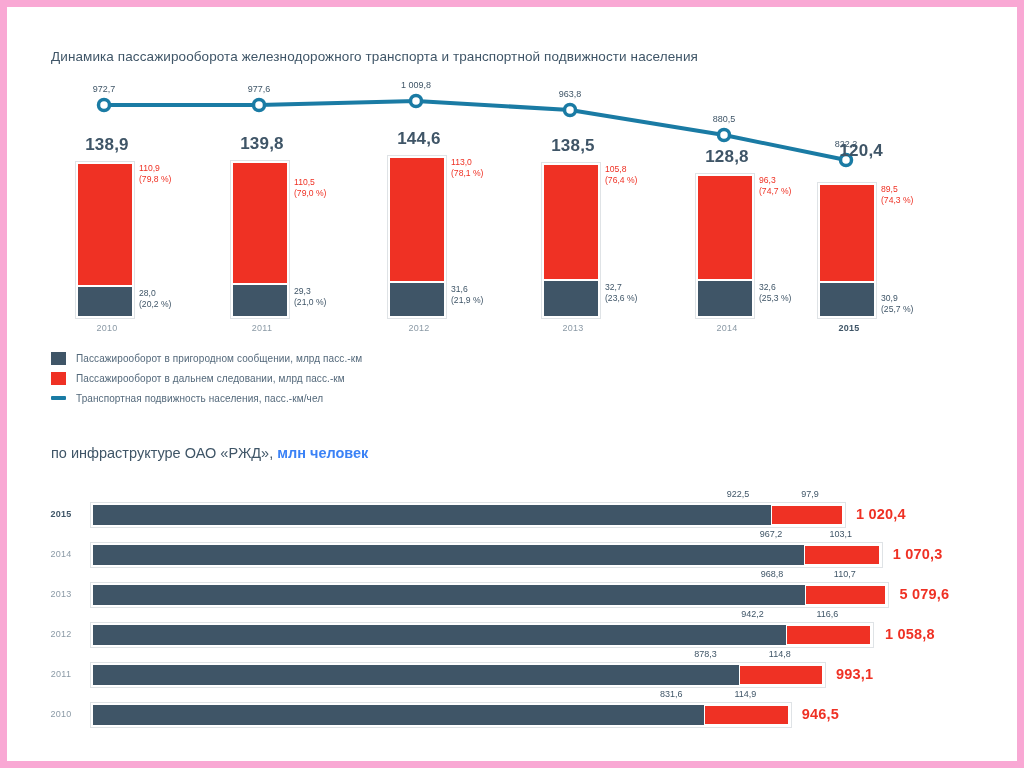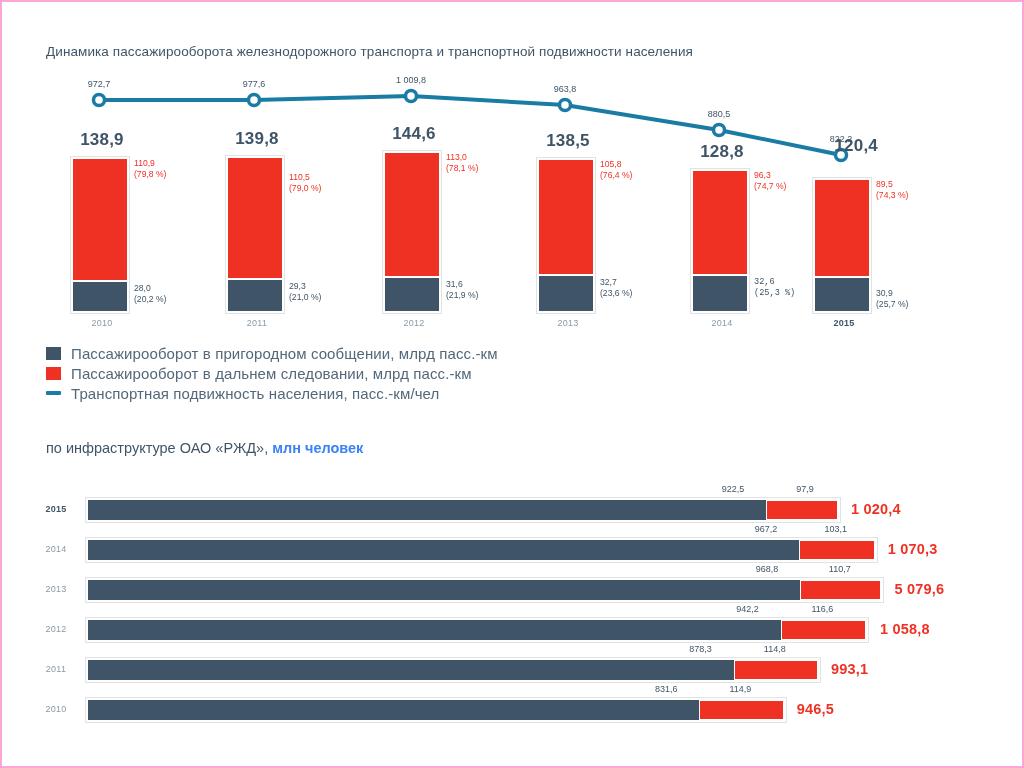--- a/index.html
+++ b/index.html
@@ -9,21 +9,21 @@
   }
   body {
     font-family: "Liberation Sans", "DejaVu Sans", sans-serif;
     -webkit-font-smoothing: antialiased;
   }
   #page {
     position: relative;
     width: 1024px;
     height: 768px;
     background: #ffffff;
-    border: 2px solid #f9a8d4;
+    border: 7px solid #f9a8d4;
     box-sizing: border-box;
     overflow: hidden;
   }
 
   
   #top-title {
     position: absolute;
     left: 44px;
     top: 42px;
     font-size: 13.5px;
@@ -114,21 +114,21 @@
     flex: none;
   }
   .leg-swatch.blue { background: #3f5567; }
   .leg-swatch.red  { background: #ef3124; }
   .leg-swatch.line {
     height: 4px;
     background: #1a7ba4;
     border-radius: 1px;
   }
   .leg-text {
-    font-size: 15px;
+    font-size: 10px;
     color: #53687a;
     white-space: nowrap;
     letter-spacing: 0.1px;
   }
 
   
   #bottom-title {
     position: absolute;
     left: 44px;
     top: 437px;
@@ -255,21 +255,21 @@
           <div class="vlabel-blue" style="top: 275.376px;"><span>32,7</span><br><span>(23,6 %)</span></div>
           <div class="vyear">2013</div>
         </div>
         <div class="vcol" style="left: 680px; top: 0px; height: 340px;">
           <div class="vtotal" style="top: 139.632px;">128,8</div>
           <div class="vbar-wrap" style="top: 165.632px; height: 144.368px;">
             <div class="vseg-red" style="height: 107.856px;"></div>
             <div class="vseg-blue" style="height: 36.512px;"></div>
           </div>
           <div class="vlabel-red" style="top: 167.632px;"><span>96,3</span><br><span>(74,7 %)</span></div>
-          <div class="vlabel-blue" style="top: 275.488px; font-family: Liberation Mono, monospace;"><span>32,6</span><br><span>(25,3 %)</span></div>
+          <div class="vlabel-blue" style="top: 275.488px;"><span>32,6</span><br><span>(25,3 %)</span></div>
           <div class="vyear">2014</div>
         </div>
         <div class="vcol" style="left: 802px; top: 0px; height: 340px;">
           <div class="vtotal" style="top: 134px; text-align: right;">120,4</div>
           <div class="vbar-wrap" style="top: 175.152px; height: 134.848px;">
             <div class="vseg-red" style="height: 100.24px;"></div>
             <div class="vseg-blue" style="height: 34.608px;"></div>
           </div>
           <div class="vlabel-red" style="top: 177.152px;"><span>89,5</span><br><span>(74,3 %)</span></div>
           <div class="vlabel-blue" style="top: 286px;"><span>30,9</span><br><span>(25,7 %)</span></div>

